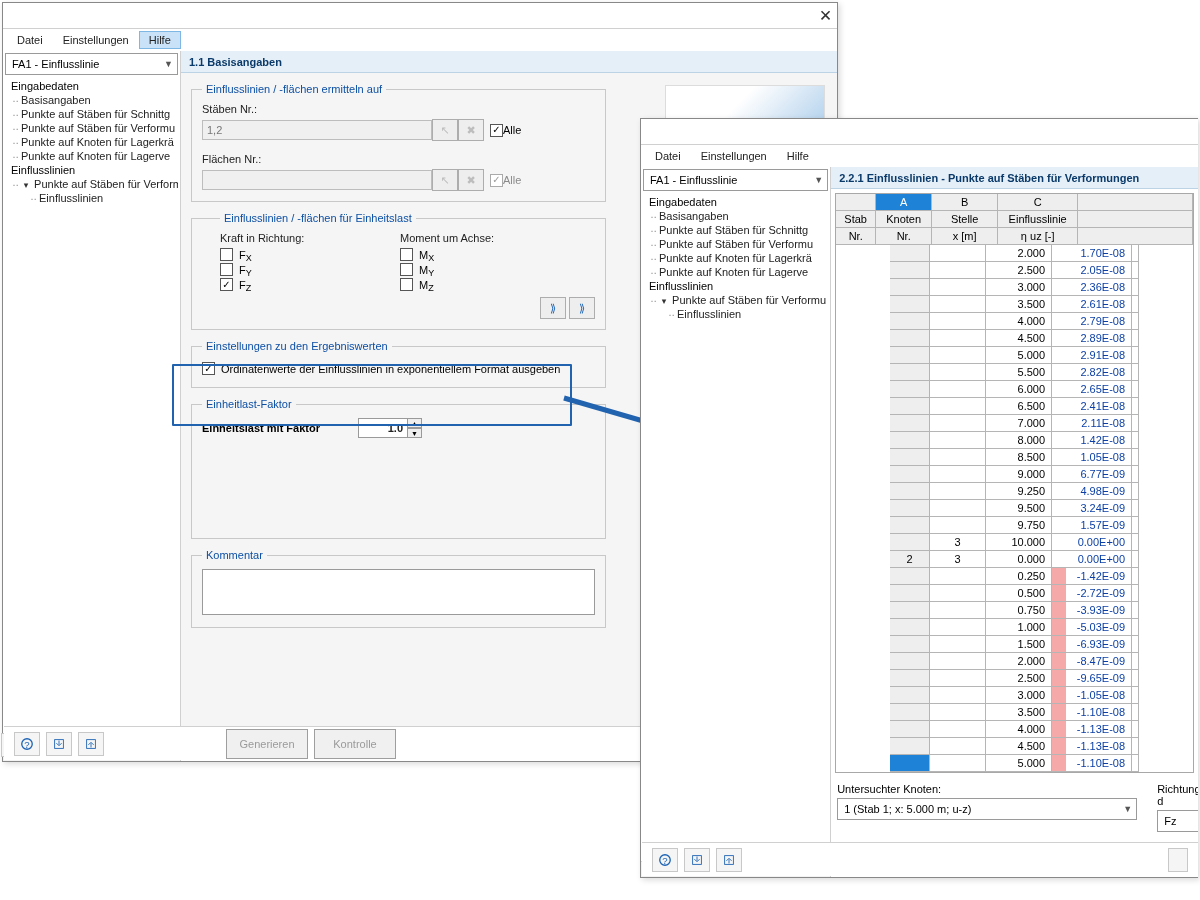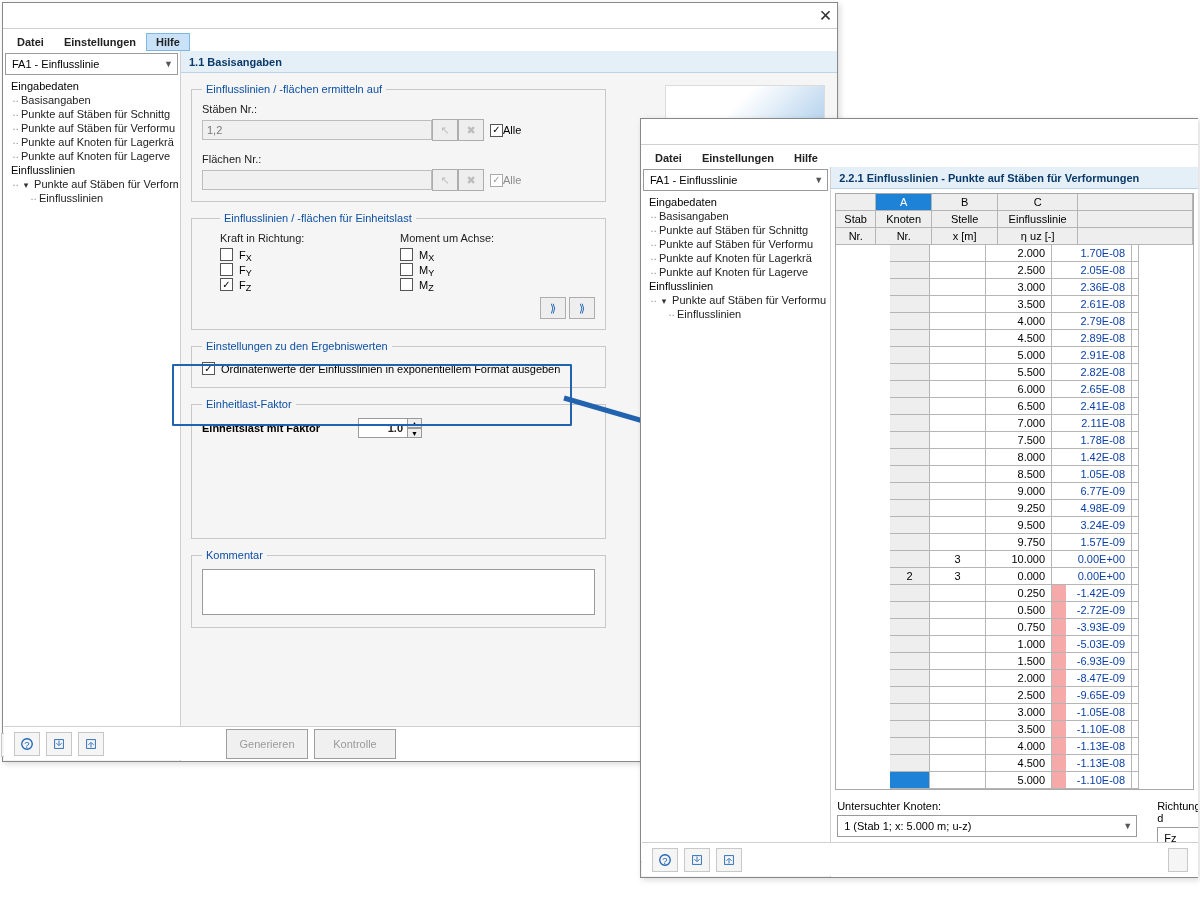--- a/index.html
+++ b/index.html
@@ -11,21 +11,21 @@
     box-shadow: 2px 2px 6px rgba(0,0,0,.15); display: flex; flex-direction: column;
   }
   .titlebar {
     height: 26px; display: flex; align-items: center; justify-content: space-between;
     padding: 0 6px 0 8px; background: #fff; border-bottom: 1px solid #d0d0d0;
   }
   .titlebar .title { color: #222; margin-top: 47px; }
   .titlebar .controls { display: flex; gap: 14px; align-items: center; color: #333; }
   .titlebar .close-icon { font-size: 13px; line-height: 1; transform: scale(1.2, 1.2); }
 
-  .menubar { height: 22px; display: flex; align-items: flex-end; padding-left: 4px; background: #fff; font-weight: bold; }
+  .menubar { height: 22px; display: flex; align-items: center; padding-left: 4px; background: #fff; }
   .menubar .menu-item { padding: 3px 10px; color: #222; }
   .menubar .menu-item.sel { background: #c9e2f7; border: 1px solid #7fb7e4; padding: 2px 9px; }
 
   
   .body-row { flex: 1 1 auto; display: flex; min-height: 0; }
   .sidebar {
     width: 178px; border-right: 1px solid #d0d0d0; display: flex; flex-direction: column;
     background: #fff;
   }
   .combo {
@@ -471,29 +471,20 @@
                 <div class="gc txt-center w-knot"></div>
                 <div class="gc w-stelle">7.000</div>
                 <div class="gc w-einfl ">
                   <span class="blue-val">2.11E-08</span>
                 </div>
                 <div class="gc w-rest" style="background:#fff;"></div>
               </div>
               <div class="grow">
                 <div class="gc row-num w-stab "></div>
                 <div class="gc txt-center w-knot"></div>
-                <div class="gc w-stelle">7.500</div>
-                <div class="gc w-einfl ">
-                  <span class="blue-val">1.78E-08</span>
-                </div>
-                <div class="gc w-rest" style="background:#fff;"></div>
-              </div>
-              <div class="grow">
-                <div class="gc row-num w-stab "></div>
-                <div class="gc txt-center w-knot"></div>
                 <div class="gc w-stelle">8.000</div>
                 <div class="gc w-einfl ">
                   <span class="blue-val">1.42E-08</span>
                 </div>
                 <div class="gc w-rest" style="background:#fff;"></div>
               </div>
               <div class="grow">
                 <div class="gc row-num w-stab "></div>
                 <div class="gc txt-center w-knot"></div>
                 <div class="gc w-stelle">8.500</div>

